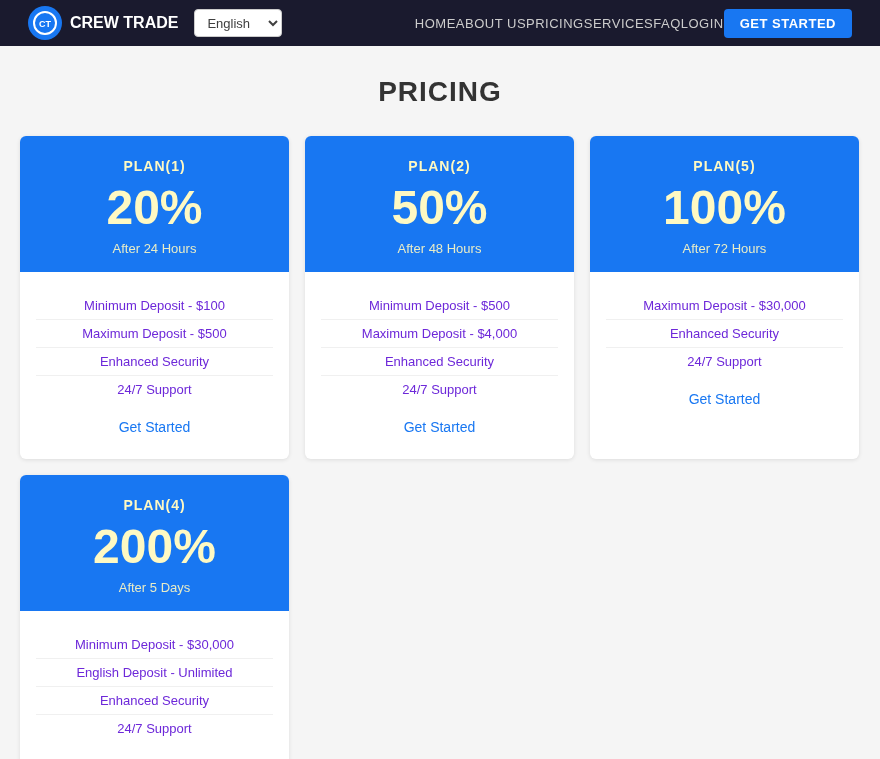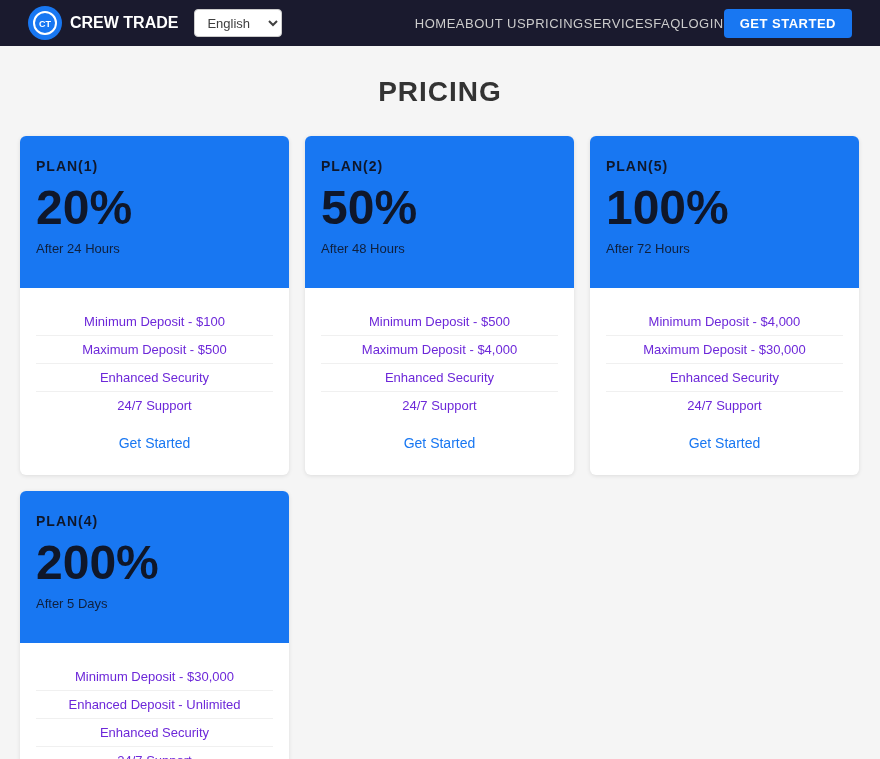--- a/index.html
+++ b/index.html
@@ -96,23 +96,23 @@
       border-radius: 6px;
       overflow: hidden;
       flex: 0 0 calc(33.333% - 11px);
       box-shadow: 0 1px 4px rgba(0,0,0,0.1);
     }
     .plan-card-full {
       flex: 0 0 calc(33.333% - 11px);
     }
     .plan-header {
       background: #1877f2;
-      color: #0f172a;
-      text-align: left;
-      padding: 22px 16px 32px;
+      color: #fef9c3;
+      text-align: center;
+      padding: 22px 16px 16px;
     }
     .plan-name {
       font-size: 14px;
       font-weight: bold;
       letter-spacing: 1px;
       margin-bottom: 8px;
     }
     .plan-percent {
       font-size: 48px;
       font-weight: bold;
@@ -212,37 +212,36 @@
       </div>
     </div>
 
     <div class="plan-card">
       <div class="plan-header">
         <div class="plan-name">PLAN(5)</div>
         <div class="plan-percent">100%</div>
         <div class="plan-duration">After 72 Hours</div>
       </div>
       <div class="plan-body">
-        <div class="plan-feature">Minimum Deposit - $4,000</div>
         <div class="plan-feature">Maximum Deposit - $30,000</div>
         <div class="plan-feature">Enhanced Security</div>
         <div class="plan-feature">24/7 Support</div>
         <a class="plan-cta" href="#">Get Started</a>
       </div>
     </div>
 
     <div class="plan-card plan-card-full">
       <div class="plan-header">
         <div class="plan-name">PLAN(4)</div>
         <div class="plan-percent">200%</div>
         <div class="plan-duration">After 5 Days</div>
       </div>
       <div class="plan-body">
         <div class="plan-feature">Minimum Deposit - $30,000</div>
-        <div class="plan-feature">Enhanced Deposit - Unlimited</div>
+        <div class="plan-feature">English Deposit - Unlimited</div>
         <div class="plan-feature">Enhanced Security</div>
         <div class="plan-feature">24/7 Support</div>
 
       </div>
     </div>
 
   </div>
 </div>
 
 </body></html>

